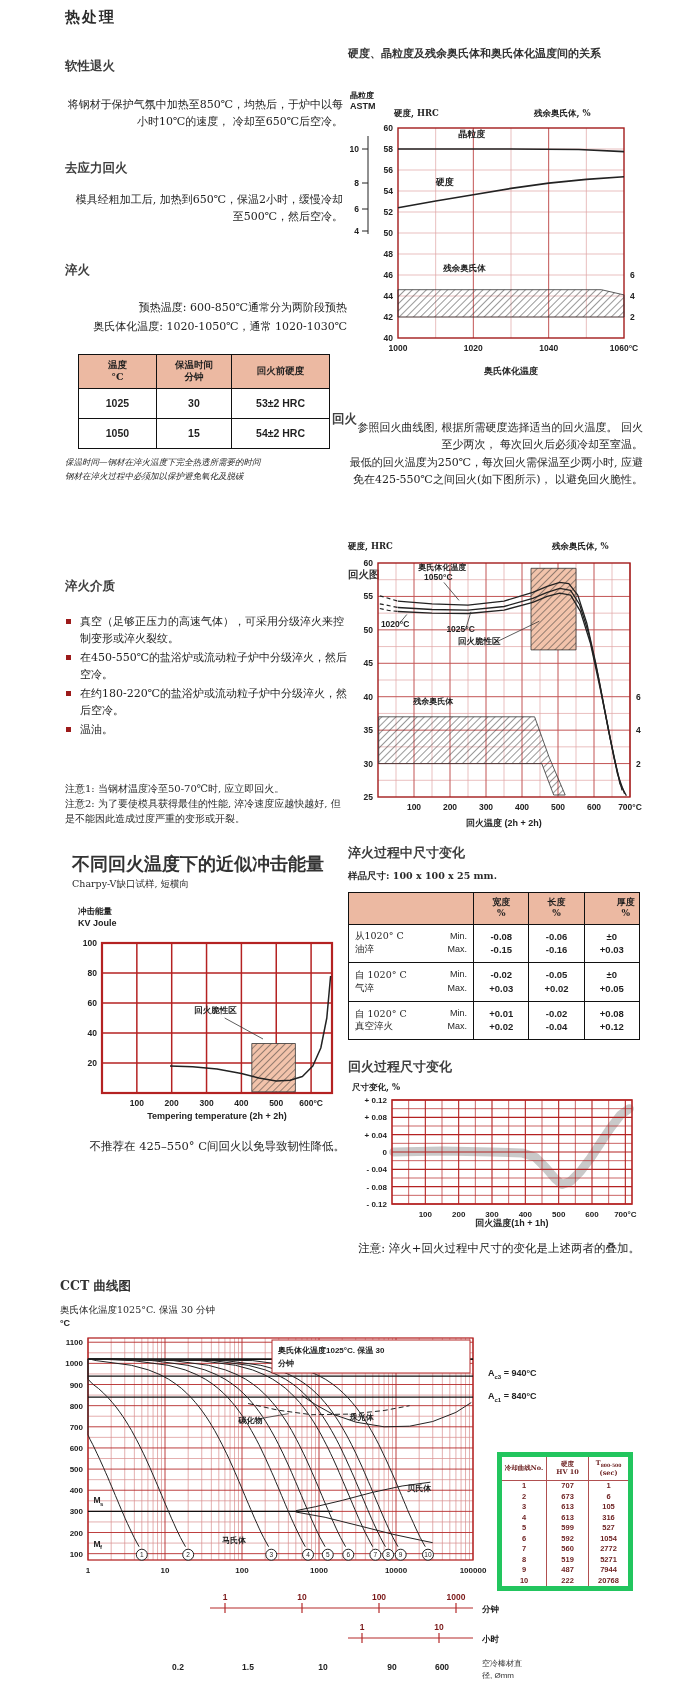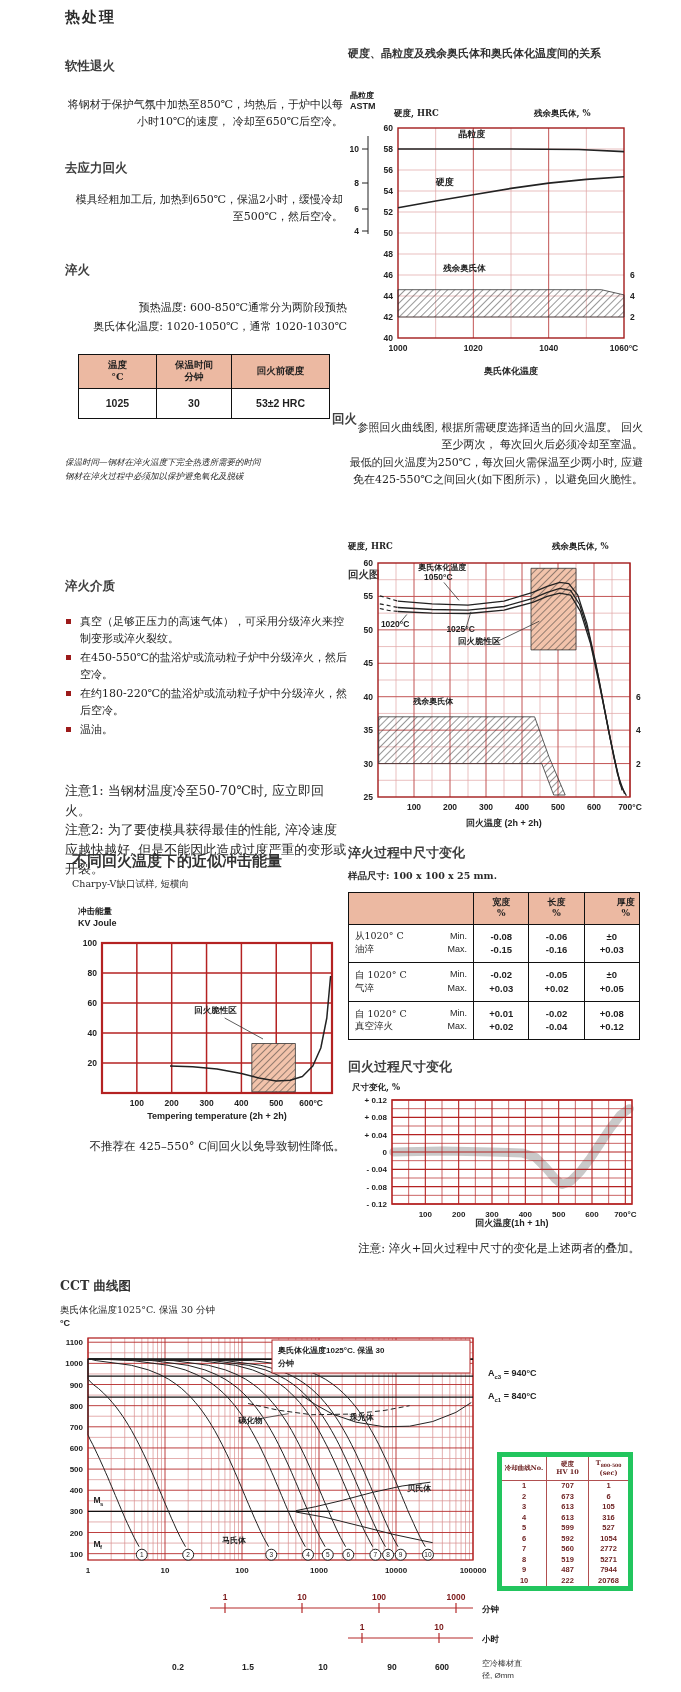--- a/index.html
+++ b/index.html
@@ -1,29 +1,29 @@
 <!DOCTYPE html>
 <html><head>
 <meta charset="utf-8">
 <style>
   html,body{margin:0;padding:0;background:#f6f6f6;}
   .page{position:relative;width:681px;height:1692px;background:#ffffff;
         font-family:"DejaVu Serif",serif;color:#1f1f1f;overflow:hidden;margin:0 auto;}
   .abs{position:absolute;}
   .h1{font-size:15px;font-weight:bold;color:#2b2b2b;letter-spacing:2px;}
   .hs{font-family:"Liberation Sans",sans-serif;font-size:12.5px;font-weight:bold;color:#3f3f3f;}
-  .hk{font-size:15px;font-weight:bold;color:#333;}
+  .hk{font-size:18px;font-weight:bold;color:#333;}
   .hk2{font-size:10.5px;font-weight:bold;color:#333;}
   .body-t{font-size:11px;line-height:1.5;text-align:right;}
   .body-t p{margin:0 0 2px 0;}
   .fn{font-size:8.5px;line-height:1.6;color:#2a2a2a;font-style:italic;}
   .sub-t{font-size:9.5px;font-weight:normal;color:#2a2a2a;}
   .axis-lab{font-size:8.5px;font-weight:bold;color:#222;}
   .axis-lab-sans{font-family:"Liberation Sans",sans-serif;font-size:9px;font-weight:bold;color:#222;}
-  .note-t{font-size:13px;line-height:1.5;color:#2a2a2a;}
+  .note-t{font-size:10px;line-height:1.5;color:#2a2a2a;}
   .note-t p{margin:0;}
   ul.bullets{list-style:none;margin:0;padding:0;}
   ul.bullets li{position:relative;padding-left:15px;font-size:11px;line-height:1.5;margin-bottom:3px;}
   ul.bullets li::before{content:"";position:absolute;left:1px;top:5px;width:5px;height:5px;background:#9c1a1a;}
   table{border-collapse:collapse;}
   .qtab{width:252px;font-family:"Liberation Sans",sans-serif;}
   .qtab th,.qtab td{border:1.2px solid #111;text-align:center;}
   .qtab th{background:#ecb9a2;font-family:"DejaVu Serif",serif;font-size:9.5px;font-weight:bold;padding:4px 2px;line-height:1.3;}
   .qtab td{font-size:10.5px;font-weight:bold;height:27px;}
   .dtab{width:292px;font-family:"Liberation Sans",sans-serif;}
@@ -69,20 +69,25 @@
         <th style="width:31%;"><span>温度</span><br><span>°C</span></th>
         <th style="width:30%;"><span>保温时间</span><br><span>分钟</span></th>
         <th style="width:39%;">回火前硬度</th>
       </tr>
     </thead>
     <tbody>
       <tr>
         <td>1025</td>
         <td>30</td>
         <td>53±2 HRC</td>
+      </tr>
+      <tr>
+        <td>1050</td>
+        <td>15</td>
+        <td>54±2 HRC</td>
       </tr>
     </tbody>
   </table>
 
   <div class="abs fn" style="left:65px;top:456px;width:275px;">
     <div>保温时间—钢材在淬火温度下完全热透所需要的时间</div>
     <div>钢材在淬火过程中必须加以保护避免氧化及脱碳</div>
   </div>
 
   <div class="abs hs" style="left:65px;top:578px;">淬火介质</div>

